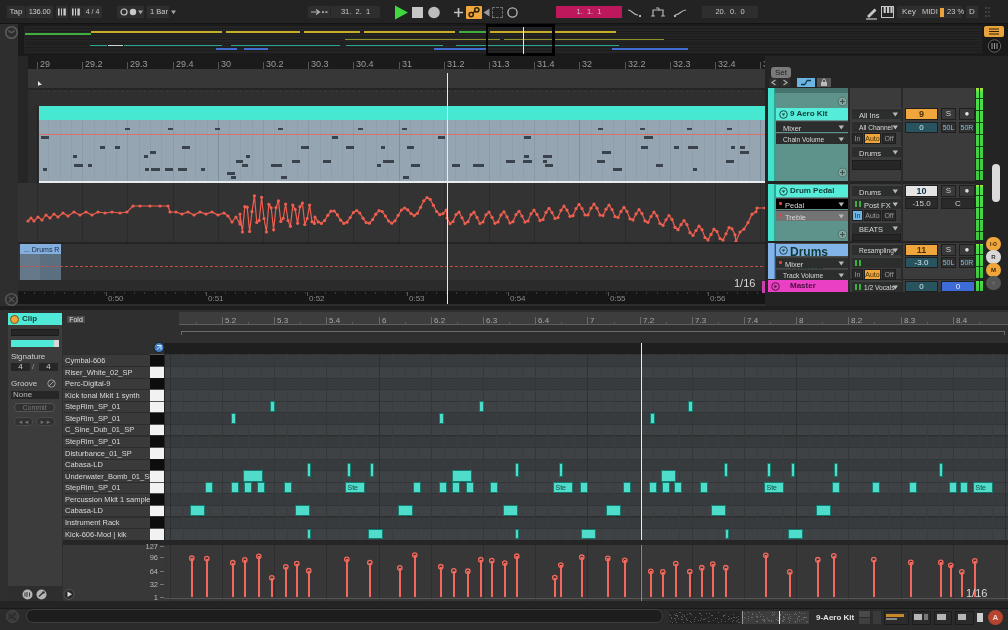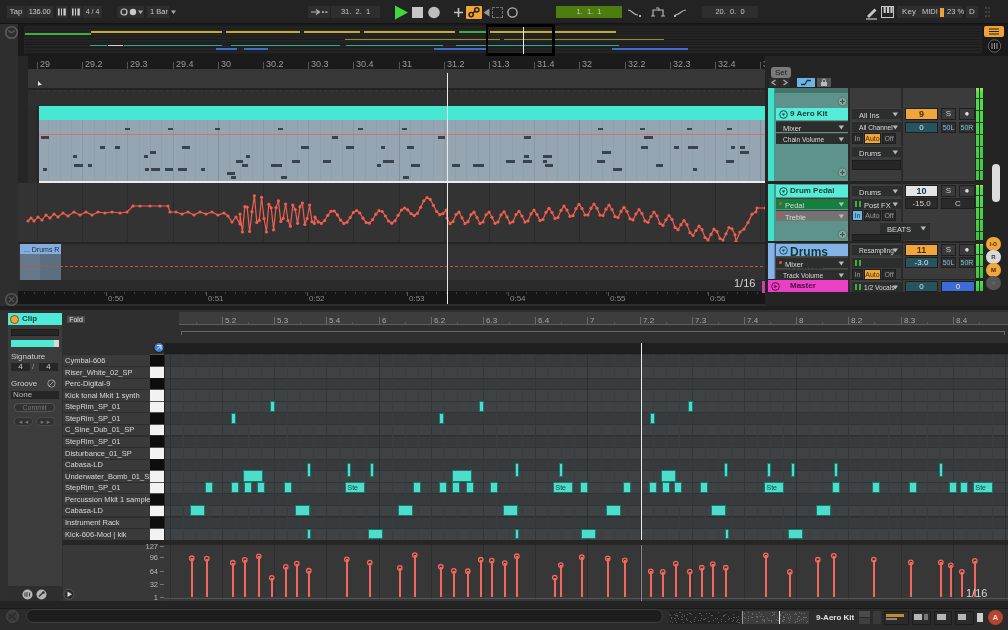--- a/index.html
+++ b/index.html
@@ -65,21 +65,21 @@
       </g>
     </svg>
   </div>
 <svg style="left:482px;top:8px;" width="9" height="9">
     <path d="M7.5 0.5 L1.5 4.5 L7.5 8.5 Z" fill="#9a9a9a"></path>
   </svg>
 <div style="left:492px;top:7px;width:11px;height:11px;border:1px dashed #6f6f6f;"></div>
 <svg style="left:506px;top:6px;" width="13" height="13">
     <circle cx="6.5" cy="6.5" r="4.6" stroke="#b9b9b9" stroke-width="1.3" fill="none"></circle>
   </svg>
-<div style="left:556px;top:6px;width:66px;height:12px;background:#4d7c0f;color:#c9c9c9;font-size:7.5px;line-height:12px;text-align:center;">1.&nbsp; 1.&nbsp; 1</div>
+<div style="left:556px;top:6px;width:66px;height:12px;background:#be185d;color:#c9c9c9;font-size:7.5px;line-height:12px;text-align:center;">1.&nbsp; 1.&nbsp; 1</div>
 <svg style="left:625px;top:6px;" width="18" height="13">
     <path d="M3 4 C7 4 8 9 13 9" stroke="#b5b5b5" stroke-width="1.2" fill="none"></path>
     <rect x="14" y="9" width="2" height="2" fill="#b5b5b5"></rect>
   </svg>
 <svg style="left:648px;top:6px;" width="22" height="13">
     <path d="M5 10 V4 H15 V10 M3 10 l4 0 M13 10 l4 0" stroke="#b5b5b5" stroke-width="1.2" fill="none"></path>
     <path d="M8 2 l3 0 0 3" fill="none" stroke="#b5b5b5"></path>
   </svg>
 <svg style="left:672px;top:6px;" width="18" height="13">
     <path d="M3 9 C8 9 9 4 14 4" stroke="#b5b5b5" stroke-width="1.2" fill="none"></path>
@@ -1124,21 +1124,21 @@
 <div style="left:905px;top:122px;width:33px;height:11px;background:#27545e;border:1px solid #1f1f1f;color:#d8e8ec;font-size:8px;line-height:9px;text-align:center;">0</div>
 <div style="left:941px;top:122px;width:15px;height:11px;background:#303030;border:1px solid #1f1f1f;color:#7fc0dc;font-size:7px;line-height:9px;text-align:center;">50L</div>
 <div style="left:959px;top:122px;width:16px;height:11px;background:#303030;border:1px solid #1f1f1f;color:#7fc0dc;font-size:7px;line-height:9px;text-align:center;">50R</div>
 <div style="left:776px;top:185px;width:72px;height:12px;background:#55ecd9;">
     <svg style="position:absolute;left:3px;top:1.5px;" width="9" height="9">
       <circle cx="4.5" cy="4.5" r="3.8" fill="none" stroke="#1d4a42" stroke-width="1"></circle>
       <path d="M2.8 3.5 l3.4 0 -1.7 2.6 z" fill="#1d4a42"></path>
     </svg>
     <span style="position:absolute;left:14px;top:1px;font-size:8px;font-weight:bold;color:#123a34;">Drum Pedal</span>
   </div>
-<div style="left:776px;top:198px;width:72px;height:11px;background:#15803d;border-top:1px solid #404040;">
+<div style="left:776px;top:198px;width:72px;height:11px;background:#000000;border-top:1px solid #404040;">
     <span style="position:absolute;left:3px;top:3px;width:3px;height:3px;background:#e04438;border-radius:1px;"></span>
     <span style="position:absolute;left:9px;top:1.5px;font-size:7.5px;white-space:nowrap;color:#d9d9d9;">Pedal</span>
     <svg style="position:absolute;right:3px;top:3px;" width="7" height="5">
       <path d="M0.5 0.5 l5.5 0 -2.75 4 z" fill="#b8b8b8"></path>
     </svg>
   </div>
 <div style="left:776px;top:210px;width:72px;height:11px;background:#737373;border-top:1px solid #404040;">
     <span style="position:absolute;left:3px;top:3px;width:3px;height:3px;background:#e04438;border-radius:1px;"></span>
     <span style="position:absolute;left:9px;top:1.5px;font-size:7.5px;white-space:nowrap;color:#d9d9d9;">Treble</span>
     <svg style="position:absolute;right:3px;top:3px;" width="7" height="5">
@@ -1158,21 +1158,21 @@
 <div style="left:852px;top:198px;width:50px;height:11px;background:#2c2d2d;border-top:1px solid #404040;">
     <span style="position:absolute;left:3px;top:2px;width:2px;height:6px;border-left:2px solid #3fae3f;border-right:2px solid #3fae3f;"></span>
     <span style="position:absolute;left:12px;top:1.5px;font-size:7.5px;white-space:nowrap;color:#d9d9d9;">Post FX</span>
     <svg style="position:absolute;right:3px;top:3px;" width="7" height="5">
       <path d="M0.5 0.5 l5.5 0 -2.75 4 z" fill="#b8b8b8"></path>
     </svg>
   </div>
 <div style="left:852px;top:210px;width:11px;height:11px;background:#6cb5e3;border:1px solid #1f1f1f;color:#15354a;font-size:7px;line-height:9px;text-align:center;">In</div>
 <div style="left:864px;top:210px;width:17px;height:11px;background:#2a2a2a;border:1px solid #1f1f1f;color:#9a9a9a;font-size:7px;line-height:9px;text-align:center;">Auto</div>
 <div style="left:882px;top:210px;width:14px;height:11px;background:#2a2a2a;border:1px solid #1f1f1f;color:#9a9a9a;font-size:7px;line-height:9px;text-align:center;">Off</div>
-<div style="left:852px;top:222px;width:50px;height:18px;background:#2c2d2d;border-top:1px solid #404040;margin-left:28px;">
+<div style="left:852px;top:222px;width:50px;height:18px;background:#2c2d2d;border-top:1px solid #404040;">
     <span style="position:absolute;left:7px;top:1.5px;font-size:7.5px;white-space:nowrap;color:#d9d9d9;">BEATS</span>
     <svg style="position:absolute;right:3px;top:3px;" width="7" height="5">
       <path d="M0.5 0.5 l5.5 0 -2.75 4 z" fill="#b8b8b8"></path>
     </svg>
   </div>
 <div style="left:852px;top:234px;width:49px;height:7px;background:#262626;border:1px solid #1d1d1d;"></div>
 <div style="left:905px;top:185px;width:33px;height:12px;background:#e5e5e5;border:1px solid #1f1f1f;color:#15354a;font-size:9px;line-height:10px;text-align:center;font-weight:bold;">10</div>
 <div style="left:941px;top:185px;width:15px;height:12px;background:#3a3a3a;border:1px solid #1f1f1f;color:#cfcfcf;font-size:8px;line-height:10px;text-align:center;">S</div>
 <div style="left:959px;top:185px;width:16px;height:12px;background:#3a3a3a;border:1px solid #1f1f1f;color:#e0e0e0;font-size:8px;line-height:10px;text-align:center;">●</div>
 <div style="left:905px;top:198px;width:33px;height:11px;background:#2a2a2a;border:1px solid #1f1f1f;color:#cfcfcf;font-size:8px;line-height:9px;text-align:center;">-15.0</div>

